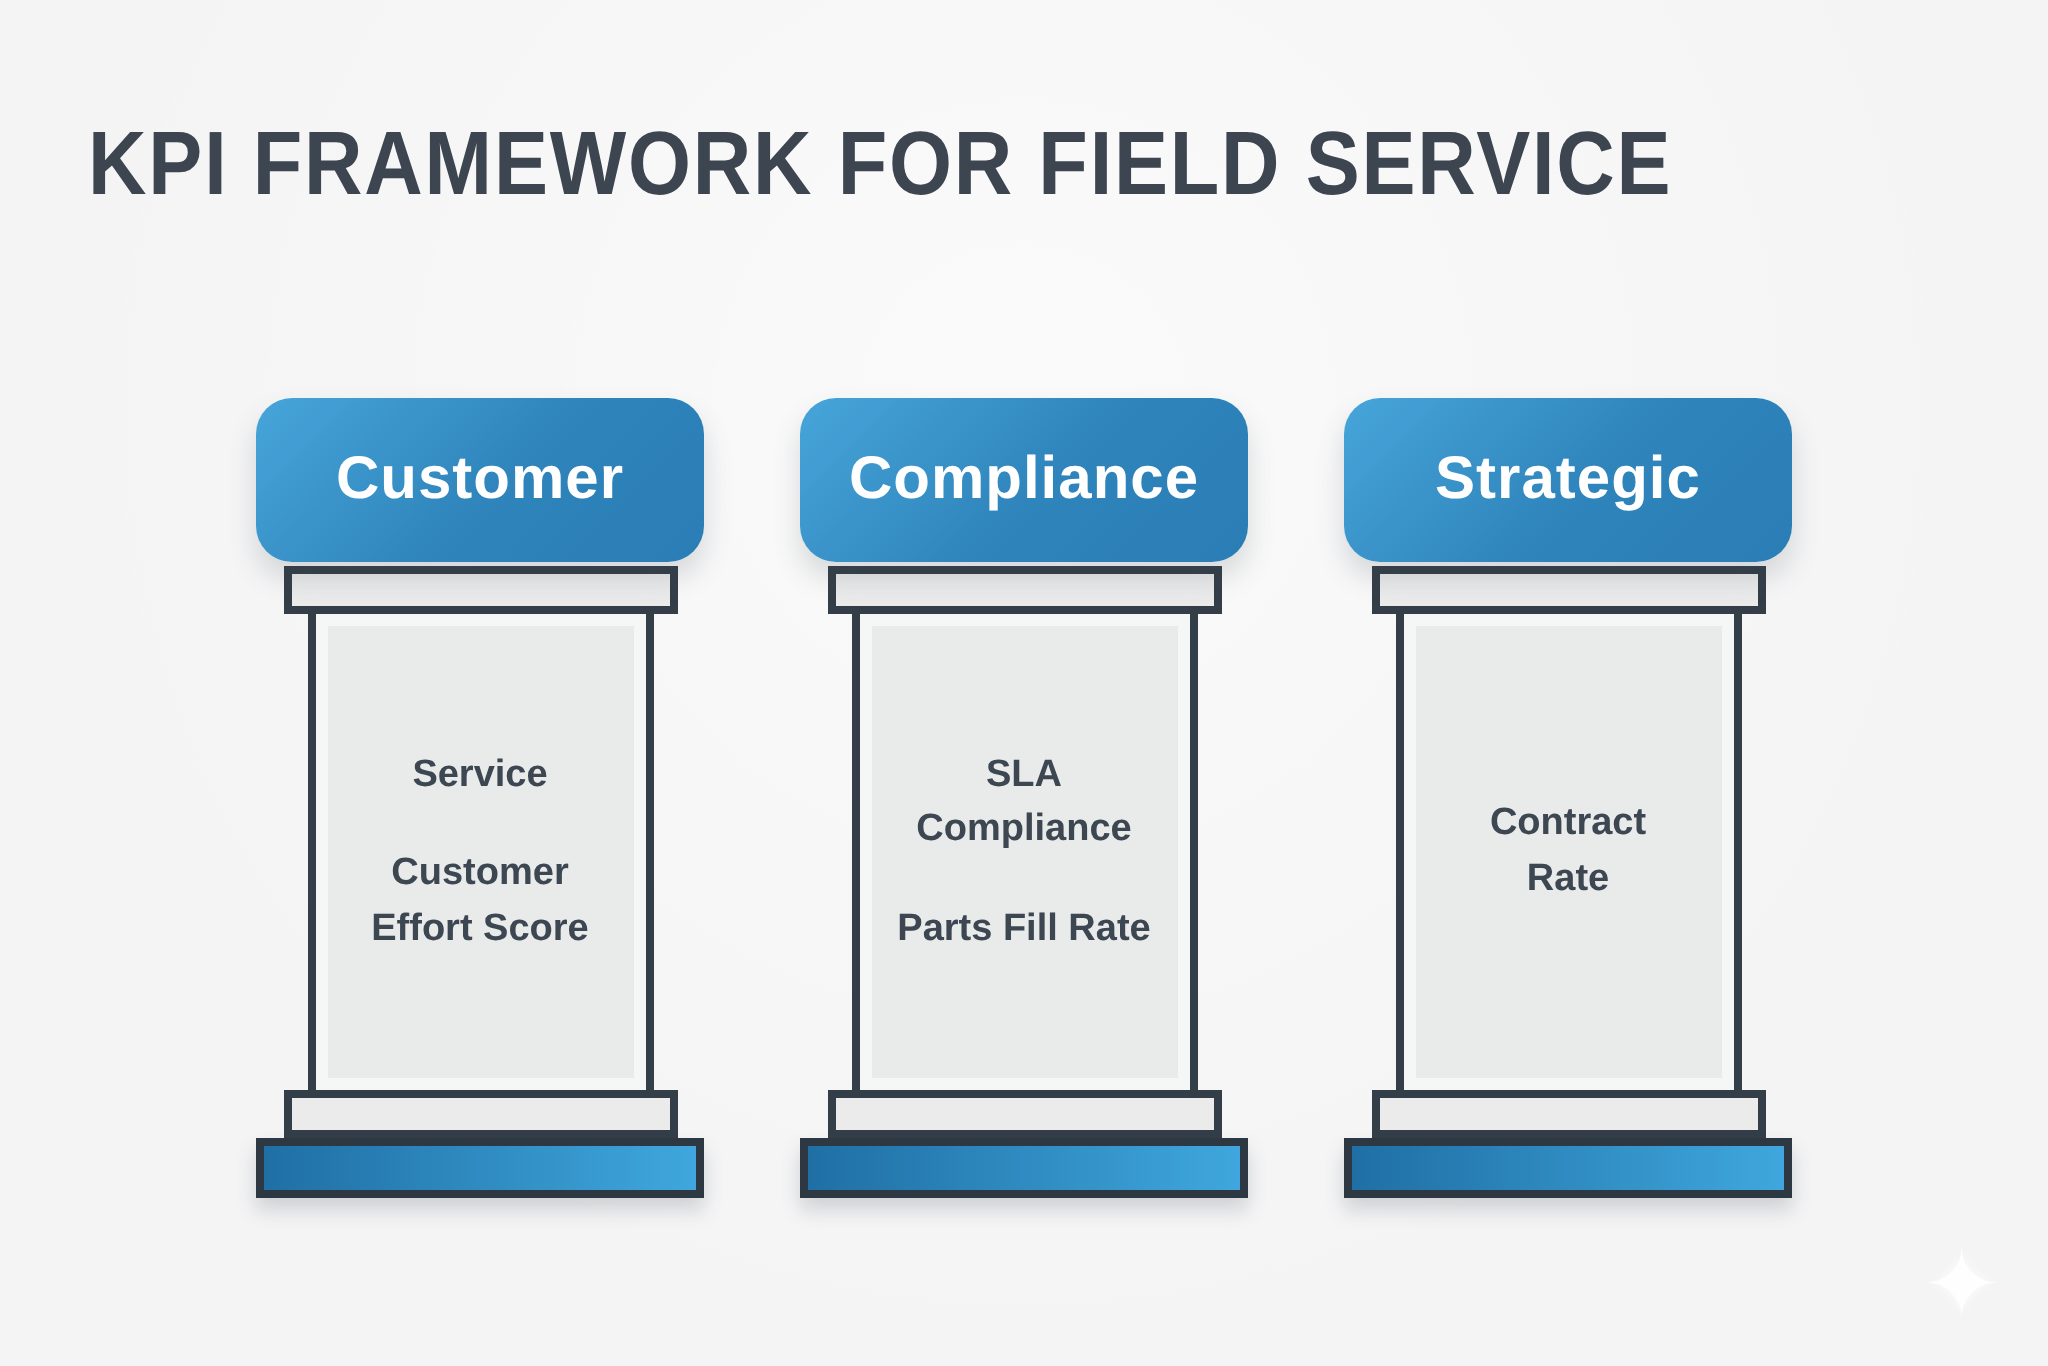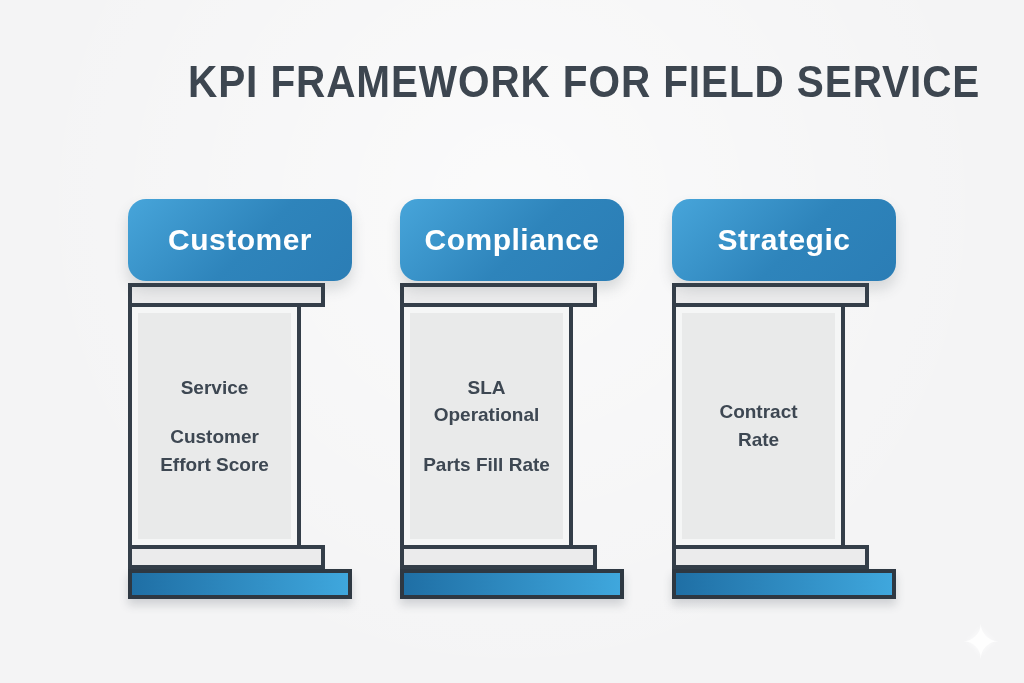--- a/index.html
+++ b/index.html
@@ -16,21 +16,21 @@
     background:
       radial-gradient(circle at 50% 30%, rgba(255,255,255,0.6), rgba(255,255,255,0) 70%),
       #f4f4f5;
   }
   .title-wrap {
     position: absolute;
     top: 56px;
     left: 0;
     width: 1024px;
     display: flex;
-    justify-content: flex-end;
+    justify-content: flex-start;
   }
   .title {
     font-size: 45px;
     font-weight: 700;
     letter-spacing: 1px;
     color: #3d4650;
     white-space: nowrap;
     transform: scaleX(0.9);
     transform-origin: 50% 50%;
   }
@@ -40,21 +40,21 @@
     left: 0;
     width: 1024px;
     display: flex;
     justify-content: center;
     gap: 48px;
   }
   .pillar {
     width: 224px;
     display: flex;
     flex-direction: column;
-    align-items: flex-start;
+    align-items: center;
   }
   .pillar-header {
     width: 224px;
     height: 82px;
     border-radius: 18px;
     background: linear-gradient(135deg, #47a5da 0%, #2e84bb 55%, #2b7db5 100%);
     box-shadow: 0 8px 14px rgba(60,70,80,0.18);
     display: flex;
     align-items: center;
     justify-content: center;
@@ -141,21 +141,21 @@
       </div>
       <div class="base-gray"></div>
       <div class="base-blue"></div>
     </div>
 
     <div class="pillar">
       <div class="pillar-header">Compliance</div>
       <div class="capital"></div>
       <div class="shaft">
         <div class="kpi-item">SLA
-Operational</div>
+Compliance</div>
         <div class="kpi-item">Parts Fill Rate</div>
       </div>
       <div class="base-gray"></div>
       <div class="base-blue"></div>
     </div>
 
     <div class="pillar">
       <div class="pillar-header">Strategic</div>
       <div class="capital"></div>
       <div class="shaft">

